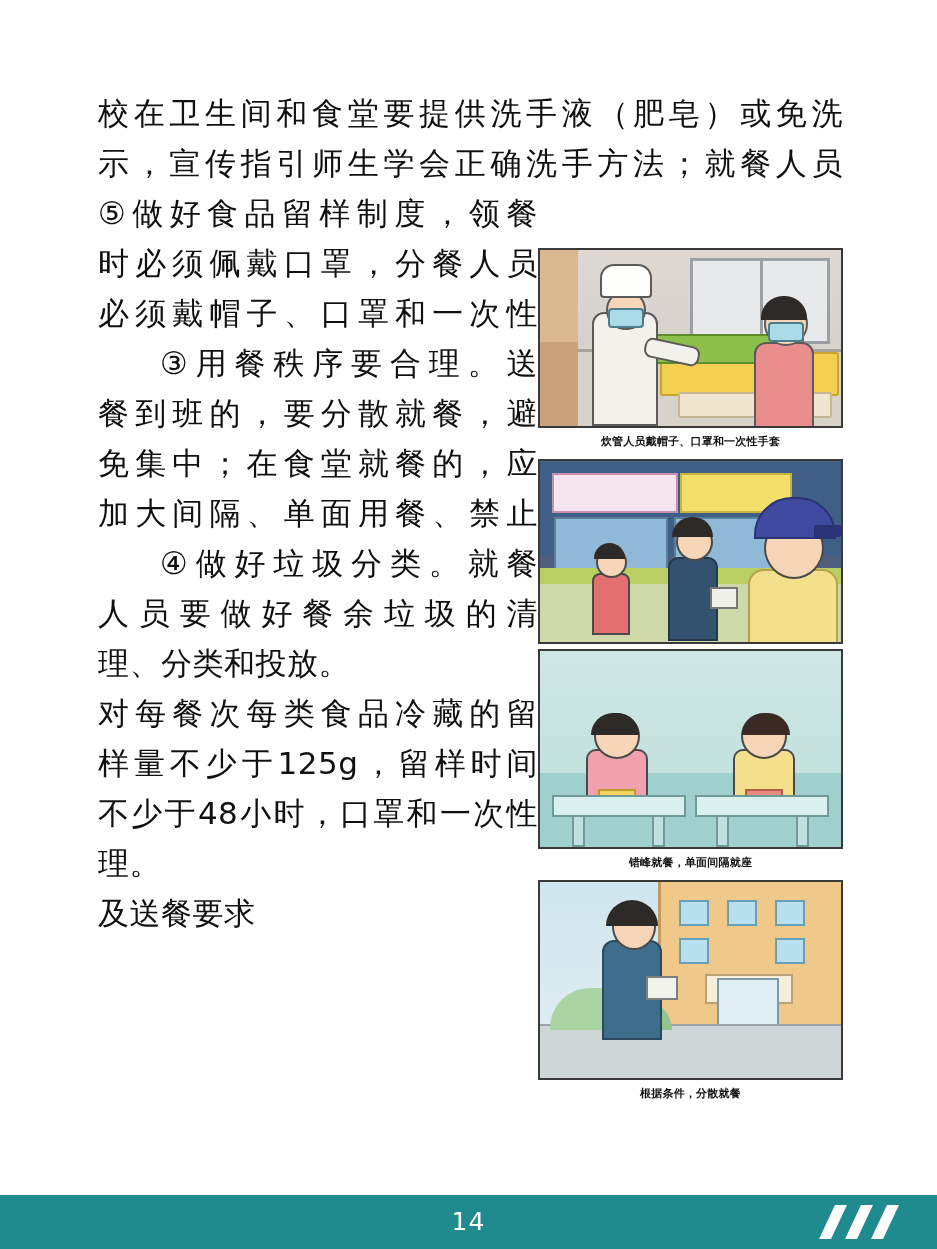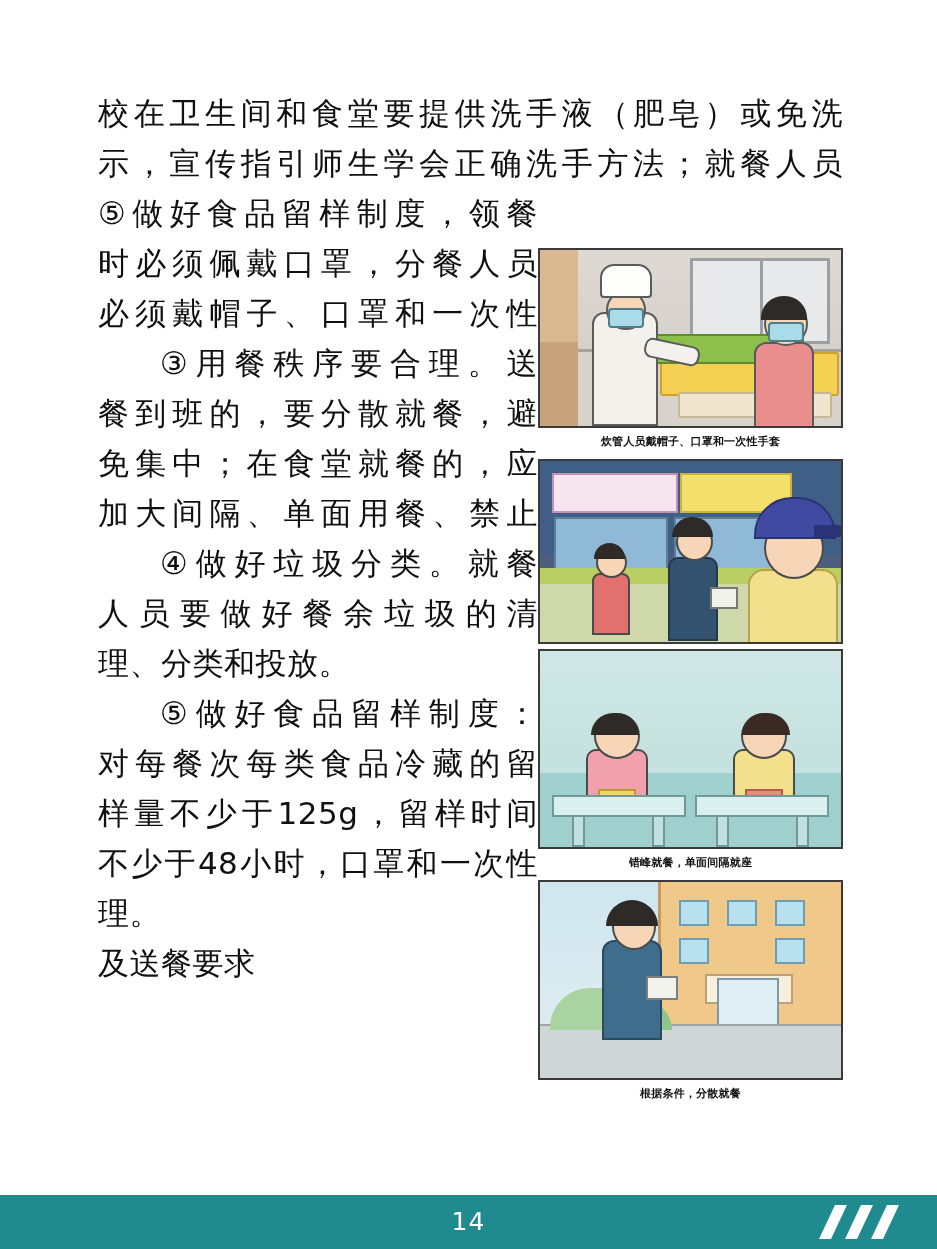--- a/index.html
+++ b/index.html
@@ -205,21 +205,20 @@
 
     <div class="para wrap-col indent">③用餐秩序要合理。送</div>
     <div class="para wrap-col">餐到班的，要分散就餐，避</div>
     <div class="para wrap-col">免集中；在食堂就餐的，应</div>
     <div class="para wrap-col">加大间隔、单面用餐、禁止</div>
 
     <div class="para wrap-col indent">④做好垃圾分类。就餐</div>
     <div class="para wrap-col">人员要做好餐余垃圾的清</div>
     <div class="para wrap-col last">理、分类和投放。</div>
 
-    <div class="para wrap-col indent">⑤做好食品留样制度：</div>
     <div class="para wrap-col">对每餐次每类食品冷藏的留</div>
     <div class="para wrap-col">样量不少于125g，留样时间</div>
     <div class="para wrap-col">不少于48小时，口罩和一次性</div>
     <div class="para wrap-col last">理。</div>
 
     <div class="para wrap-col last">及送餐要求</div>
   </div>
 
   <div class="figures">
 

